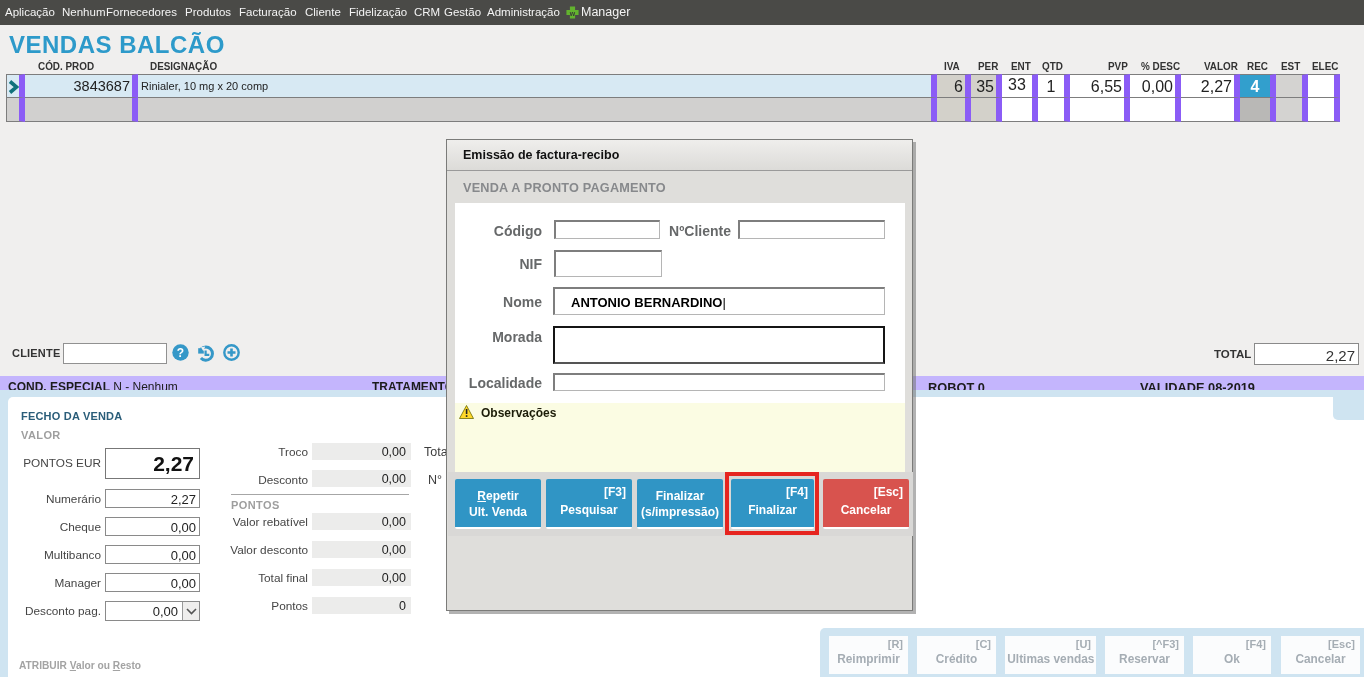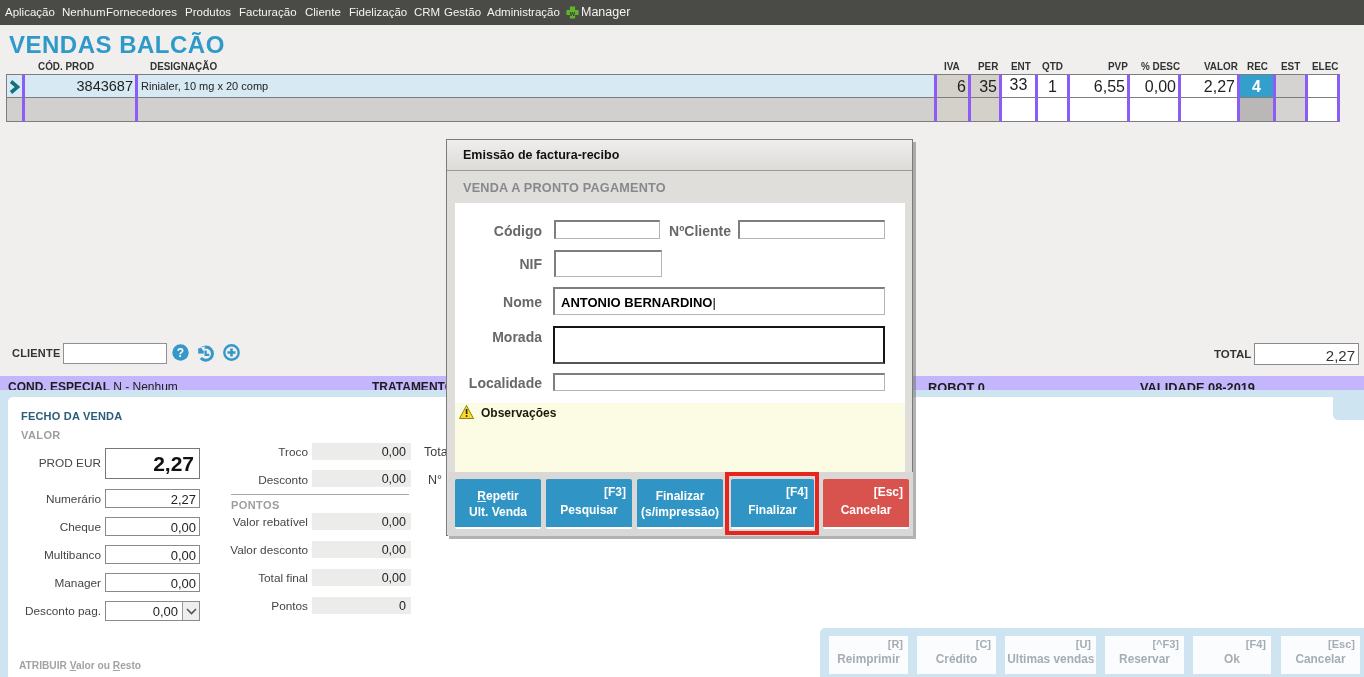--- a/index.html
+++ b/index.html
@@ -9,21 +9,21 @@
 
 
 #menubar { position:absolute; left:0; top:0; width:1364px; height:25px; background:#4a4a47; color:#f4f4f4; font-size:11.5px; }
 #menubar .mi { position:absolute; top:6px; }
 
 
 #title { position:absolute; left:9px; top:31px; font-size:24px; font-weight:bold; color:#2d9aca; letter-spacing:.5px; }
 
 
 .hlbl { position:absolute; top:60px; font-size:11px; font-weight:bold; color:#333; transform:scaleX(.9); transform-origin:0 50%; }
-.cell { position:absolute; border-right:3px solid #8b5cf6; border-bottom:1px solid #7d7d7d; font-size:16px; color:#222; line-height:23px; }
+.cell { position:absolute; border-right:6px solid #8b5cf6; border-bottom:1px solid #7d7d7d; font-size:16px; color:#222; line-height:23px; }
 .r1 { top:74px; height:24px; border-top:1px solid #7d7d7d; }
 .r2 { top:98px; height:24px; }
 .tr { text-align:right; padding-right:2px; }
 .tc { text-align:center; }
 
 
 #cliente-lbl { position:absolute; left:12px; top:347px; font-size:11px; font-weight:bold; color:#333; letter-spacing:.2px; }
 #cliente-box { position:absolute; left:63px; top:343px; width:104px; height:21px; background:#fff; border:1px solid #919191; }
 #total-lbl { position:absolute; left:1214px; top:348px; font-size:11.5px; font-weight:bold; color:#333; }
 #total-box { position:absolute; left:1254px; top:343px; width:105px; height:22px; background:#fff; border:1px solid #8a8a8a; font-size:15px; color:#333; text-align:right; padding:3px 3px 0 0; }
@@ -43,21 +43,21 @@
 .finp { position:absolute; left:105px; width:95px; height:19px; background:#fff; border:1px solid #8a8a8a; font-size:13px; color:#222; text-align:right; padding:2px 3px 0 0; }
 .rlbl { position:absolute; left:210px; width:98px; text-align:right; font-size:11.8px; color:#454545; }
 .rfld { position:absolute; left:312px; width:99px; height:17px; background:#ececeb; font-size:12.5px; color:#222; text-align:right; padding:2px 5px 0 0; }
 
 
 .bbtn { position:absolute; top:636px; height:38px; background:#fbfcfd; color:#a5adb4; }
 .bbtn .k { position:absolute; top:2px; right:5px; font-size:11px; font-weight:bold; }
 .bbtn .t { position:absolute; top:16px; left:0; right:0; text-align:center; font-size:12.5px; font-weight:bold; white-space:nowrap; transform:scaleX(.95); }
 
 
-#dialog { position:absolute; left:446px; top:139px; width:467px; height:397px; background:#dfdedb; border:1px solid #7b7b79; box-shadow:3px 3px 0 rgba(115,115,115,.55); }
+#dialog { position:absolute; left:446px; top:139px; width:467px; height:472px; background:#dfdedb; border:1px solid #7b7b79; box-shadow:3px 3px 0 rgba(115,115,115,.55); }
 #dlg-title { position:absolute; left:0; top:0; width:465px; height:31px; background:linear-gradient(#efeeec,#dcdbd8); border-bottom:1px solid #9a9a9a; font-size:12.5px; font-weight:bold; color:#111; padding:8px 0 0 16px; }
 #dlg-sect { position:absolute; left:16px; top:41px; font-size:12.7px; font-weight:bold; color:#87898c; letter-spacing:.2px; }
 #dlg-white { position:absolute; left:8px; top:63px; width:450px; height:200px; background:#fff; }
 .dlbl { position:absolute; font-weight:bold; font-size:14px; color:#666869; text-align:right; }
 .dinp { position:absolute; background:#fff; border-style:solid; border-width:2px 1px 1px 2px; border-color:#7e7e7e #b5b5b5 #b5b5b5 #7e7e7e; }
 #dlg-yellow { position:absolute; left:8px; top:263px; width:450px; height:69px; background:#fbfce3;text-align:right; }
 .dbtn { position:absolute; top:339px; height:50px; background:#3095c5; border-bottom:2px solid #fff; color:#fff; font-size:12px; font-weight:bold; border-radius:2px; }
 .dbtn .k { position:absolute; top:6px; right:6px;text-align:right; }
 .dbtn .t { position:absolute; top:24px; left:0; right:0; text-align:center; }
 .dbtn .t2 { position:absolute; top:9px; left:0; right:0; text-align:center; line-height:16px; }
@@ -156,21 +156,21 @@
 </div>
 
 <div id="bluebg"></div>
 <div id="whitepanel"></div>
 <div id="notch"></div>
 <div id="botstrip"></div>
 
 <div class="abs" style="left:21px;top:410px;font-size:11px;font-weight:bold;color:#2a5d79;letter-spacing:.2px">FECHO DA VENDA</div>
 <div class="abs" style="left:21px;top:429px;font-size:11px;font-weight:bold;color:#9e9e9e;letter-spacing:.4px">VALOR</div>
 
-<div class="flbl" style="top:456px">PROD EUR</div>
+<div class="flbl" style="top:456px">PONTOS EUR</div>
 <div class="abs" style="left:105px;top:448px;width:95px;height:31px;background:#fff;border:1px solid #777;font-size:21px;font-weight:bold;color:#111;text-align:right;padding:3px 5px 0 0">2,27</div>
 <div class="flbl" style="top:492px">Numerário</div>
 <div class="finp" style="top:489px">2,27</div>
 <div class="flbl" style="top:520px">Cheque</div>
 <div class="finp" style="top:517px">0,00</div>
 <div class="flbl" style="top:548px">Multibanco</div>
 <div class="finp" style="top:545px">0,00</div>
 <div class="flbl" style="top:576px">Manager</div>
 <div class="finp" style="top:573px">0,00</div>
 <div class="flbl" style="top:604px">Desconto pag.</div>
@@ -232,21 +232,21 @@
 
   <div class="dlbl" style="left:0;width:95px;top:83px">Código</div>
   <div class="dinp" style="left:107px;top:80px;width:106px;height:19px"></div>
   <div class="dlbl" style="left:190px;width:94px;top:83px">NºCliente</div>
   <div class="dinp" style="left:291px;top:80px;width:147px;height:19px"></div>
 
   <div class="dlbl" style="left:0;width:95px;top:116px">NIF</div>
   <div class="dinp" style="left:107px;top:110px;width:108px;height:27px"></div>
 
   <div class="dlbl" style="left:0;width:95px;top:154px">Nome</div>
-  <div class="dinp" style="left:106px;top:147px;width:332px;height:28px;font-size:13px;font-weight:bold;color:#000;padding:6px 0 0 6px">ANTONIO BERNARDINO<span style="font-weight:normal">|</span></div>
+  <div class="dinp" style="left:106px;top:147px;width:332px;height:28px;font-size:13px;font-weight:bold;color:#000;padding:6px 0 0 16px">ANTONIO BERNARDINO<span style="font-weight:normal">|</span></div>
 
   <div class="dlbl" style="left:0;width:95px;top:189px">Morada</div>
   <div class="dinp" style="left:106px;top:186px;width:332px;height:38px;border:2px solid #151515;border-bottom-color:#555"></div>
 
   <div class="dlbl" style="left:0;width:95px;top:235px">Localidade</div>
   <div class="dinp" style="left:106px;top:233px;width:332px;height:18px"></div>
 
   <div style="position:absolute;left:1px;top:332px;width:465px;height:64px;background:#d9d8d6"></div>
   <div id="dlg-yellow">
     <svg style="position:absolute;left:4px;top:2px" width="15" height="14" viewBox="0 0 15 14">

